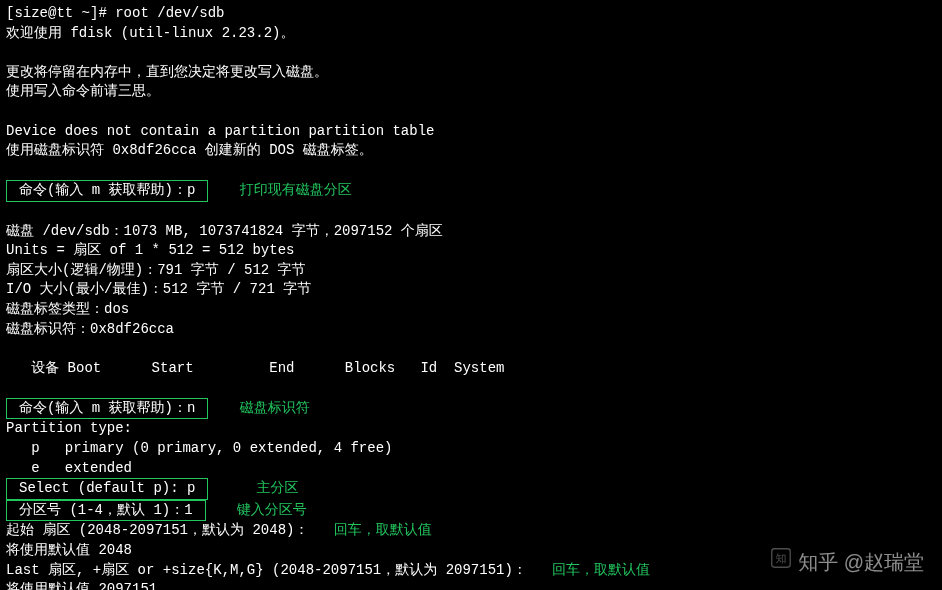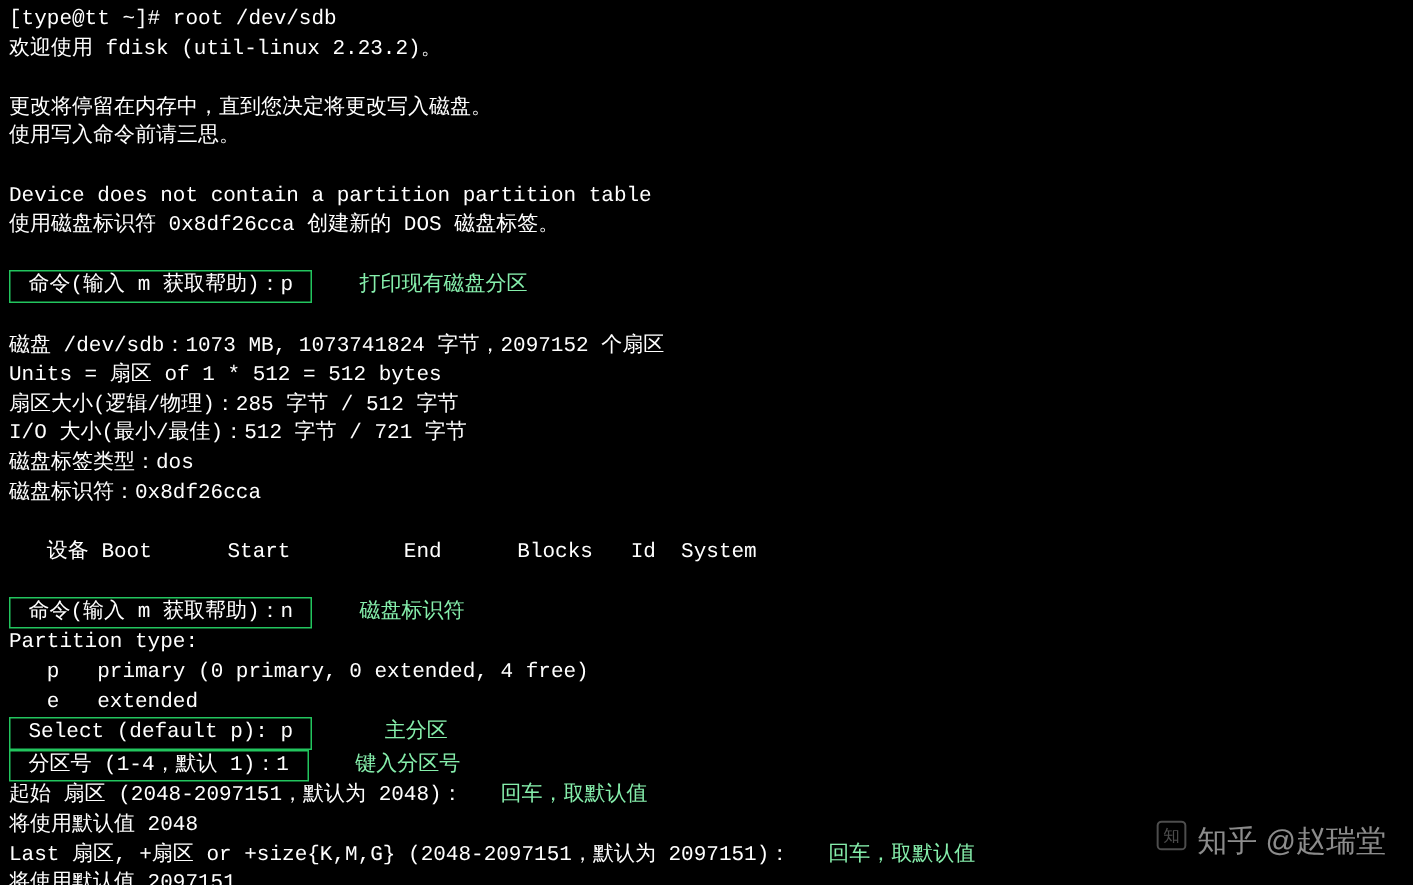--- a/index.html
+++ b/index.html
@@ -19,21 +19,21 @@
     padding: 4px 6px;
     width: 942px;
     height: 590px;
     box-sizing: border-box;
   }
   .line {
     white-space: pre;
     min-height: 1em;
   }
   .annot {
-    color: #86efac;
+    color: #22c55e;
   }
   .box {
     border: 1px solid #22c55e;
     display: inline-block;
     padding: 0 12px;
     margin-right: 6px;
   }
   .watermark {
     position: absolute;
     right: 18px;
@@ -46,35 +46,35 @@
     align-items: center;
     gap: 6px;
   }
   .watermark svg { opacity: 0.55; }
 </style>
 </head>
 <body>
 
 <div class="terminal">
 
-  <div class="line"><span>[type@tt ~]# </span><span>root /dev/sdb</span></div>
+  <div class="line"><span>[size@tt ~]# </span><span>root /dev/sdb</span></div>
   <div class="line">欢迎使用 fdisk (util-linux 2.23.2)。</div>
   <div class="line">&nbsp;</div>
   <div class="line">更改将停留在内存中，直到您决定将更改写入磁盘。</div>
   <div class="line">使用写入命令前请三思。</div>
   <div class="line">&nbsp;</div>
   <div class="line">Device does not contain a partition partition table</div>
   <div class="line">使用磁盘标识符 0x8df26cca 创建新的 DOS 磁盘标签。</div>
   <div class="line">&nbsp;</div>
 
   <div class="line"><span class="box">命令(输入 m 获取帮助)：p</span>   <span class="annot">打印现有磁盘分区</span></div>
   <div class="line">&nbsp;</div>
   <div class="line">磁盘 /dev/sdb：1073 MB, 1073741824 字节，2097152 个扇区</div>
   <div class="line">Units = 扇区 of 1 * 512 = 512 bytes</div>
-  <div class="line">扇区大小(逻辑/物理)：285 字节 / 512 字节</div>
+  <div class="line">扇区大小(逻辑/物理)：791 字节 / 512 字节</div>
   <div class="line">I/O 大小(最小/最佳)：512 字节 / 721 字节</div>
   <div class="line">磁盘标签类型：dos</div>
   <div class="line">磁盘标识符：0x8df26cca</div>
   <div class="line">&nbsp;</div>
   <div class="line">   设备 Boot      Start         End      Blocks   Id  System</div>
   <div class="line">&nbsp;</div>
 
   <div class="line"><span class="box">命令(输入 m 获取帮助)：n</span>   <span class="annot">磁盘标识符</span></div>
   <div class="line">Partition type:</div>
   <div class="line">   p   primary (0 primary, 0 extended, 4 free)</div>

